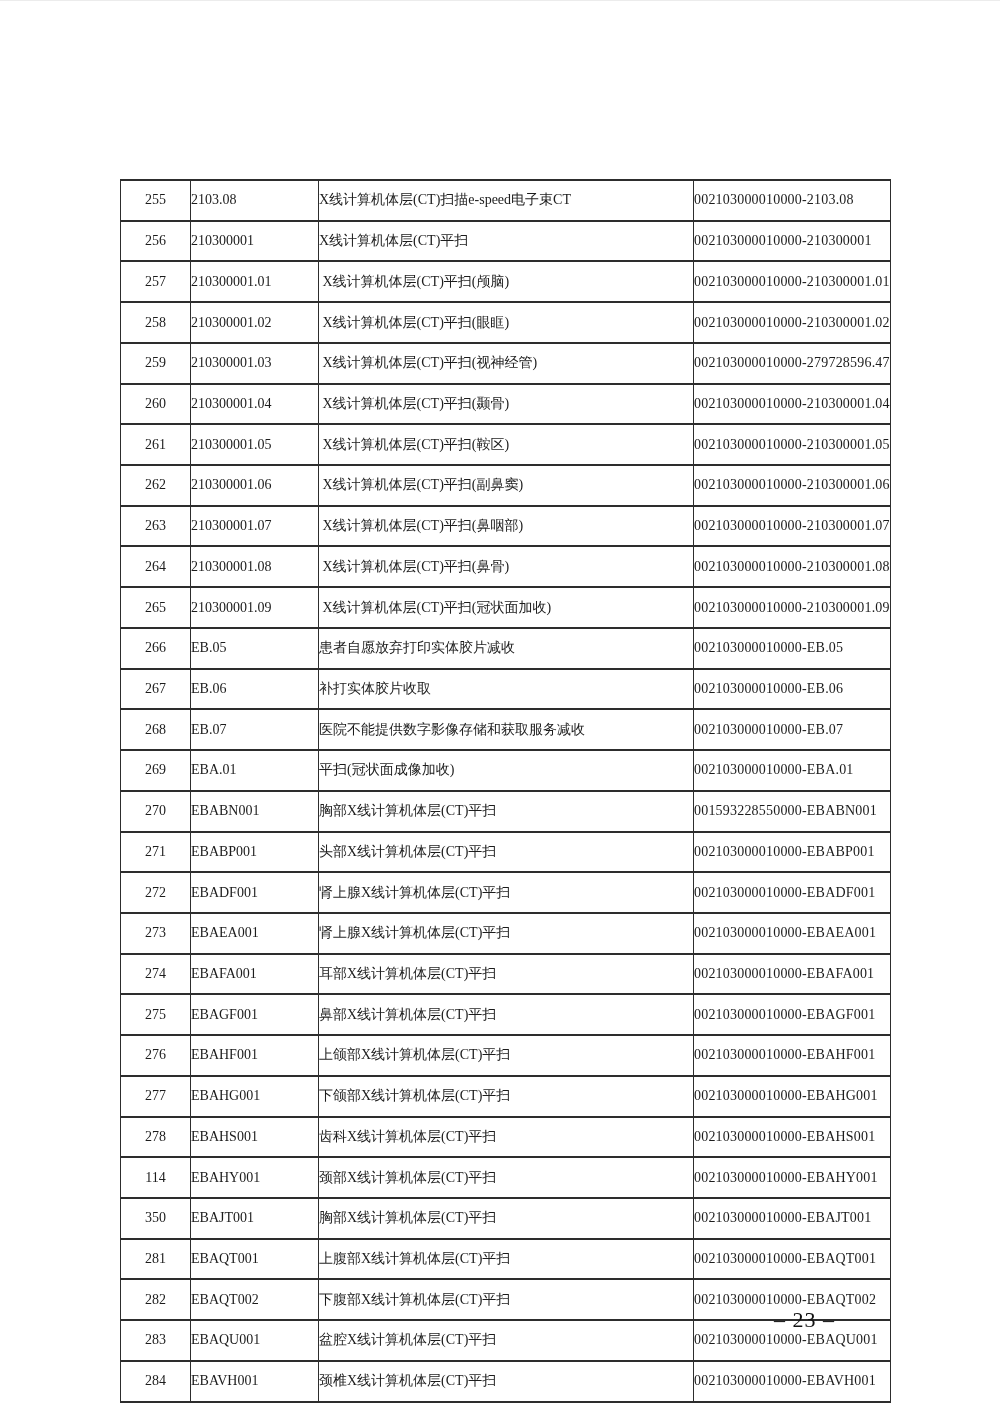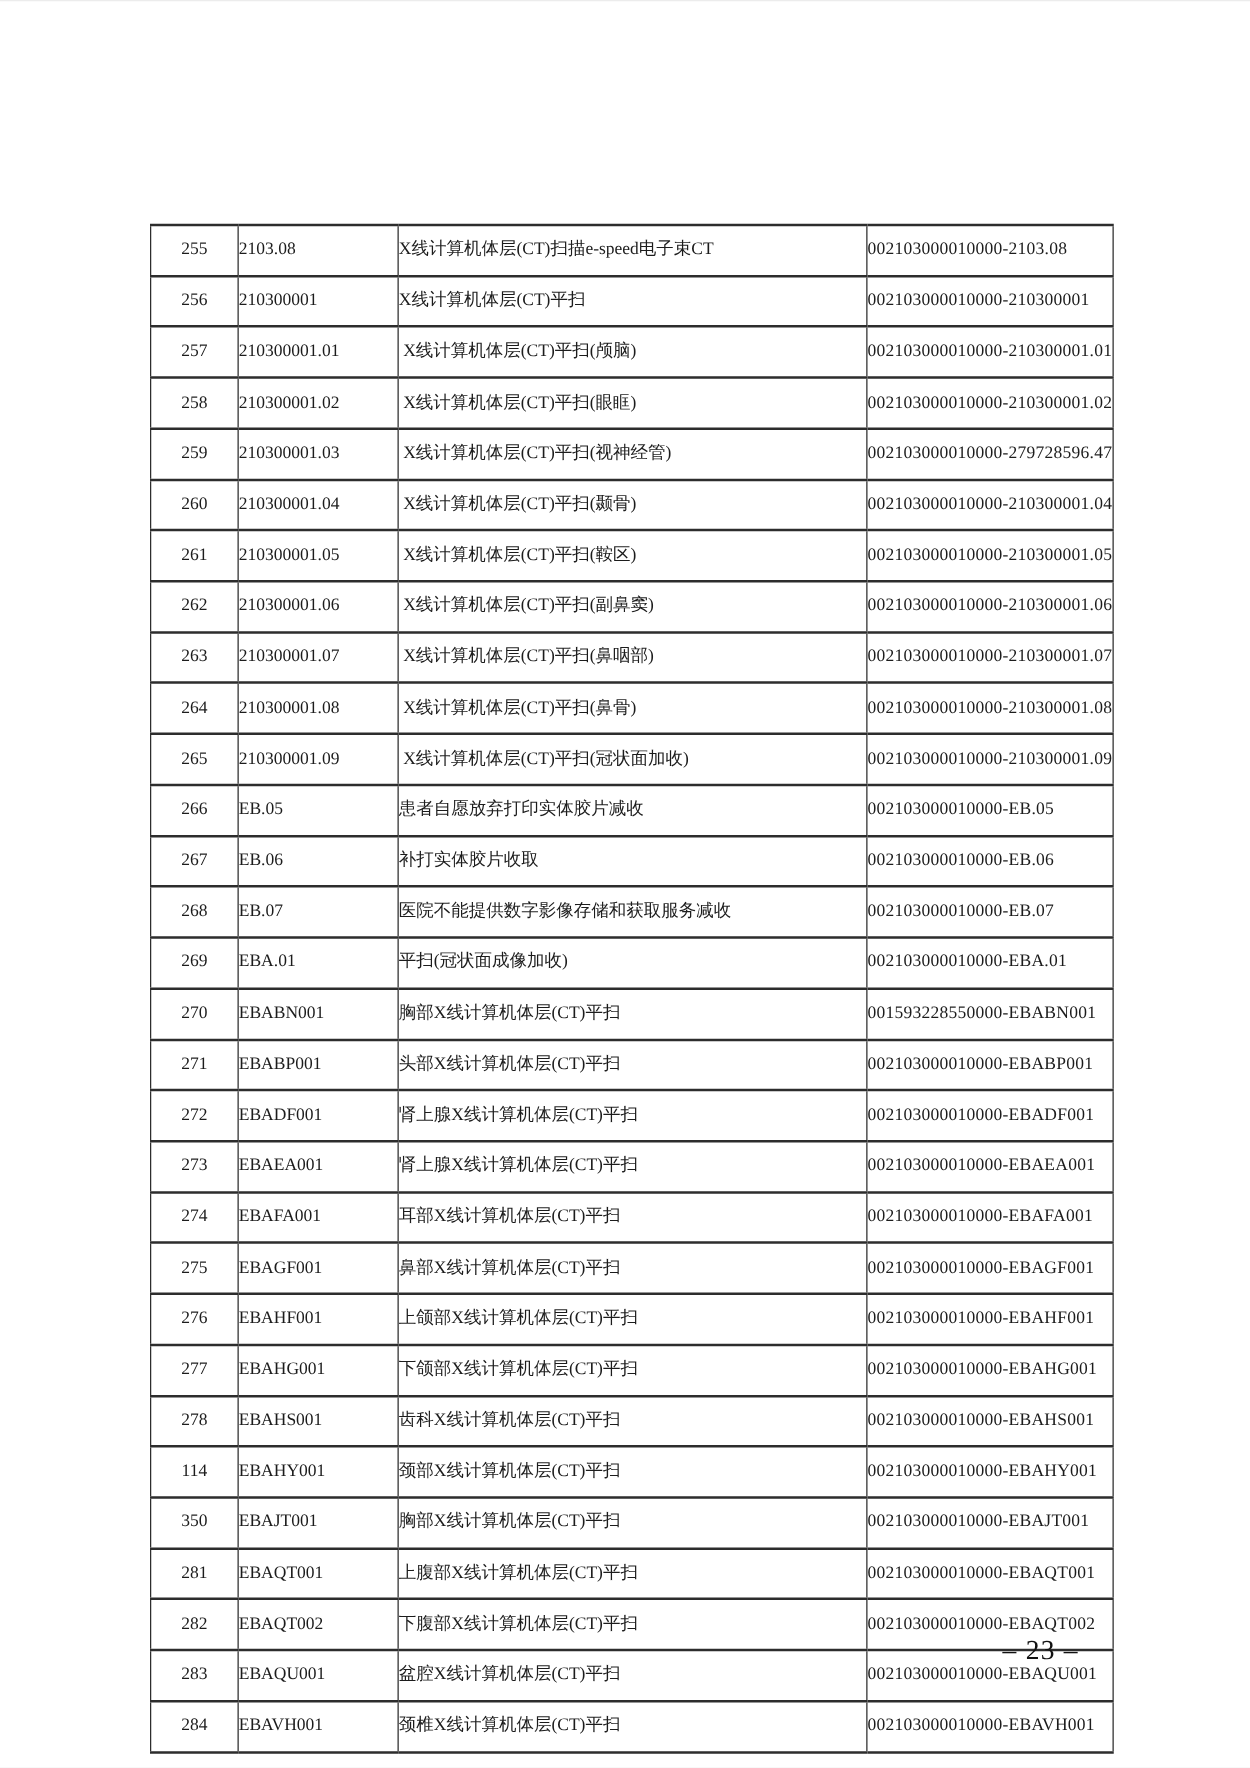--- a/index.html
+++ b/index.html
@@ -38,21 +38,21 @@
     vertical-align: middle;
     white-space: pre;
     overflow: hidden;
   }
   td.c-idx  { text-align: center; }
   td.c-code { padding-left: 5px; }
   td.c-name { padding-left: 4px; }
   td.c-full { padding-left: 5px; letter-spacing: 0.2px; }
   .page-number {
     position: absolute;
-    left: 802px;
+    left: 774px;
     top: 1306px;
     font-size: 22px;
     letter-spacing: 1px;
     color: #111111;
   }
 </style>
 </head>
 <body>
 
 <div class="page">

